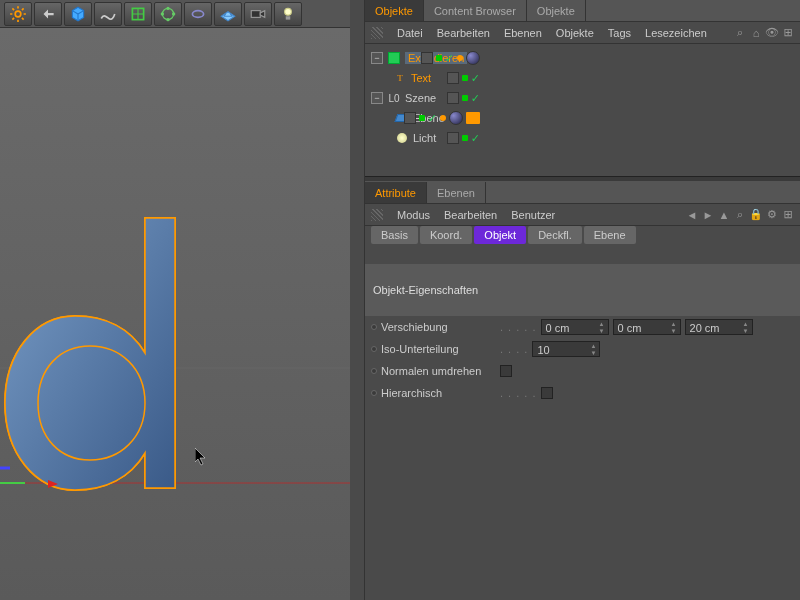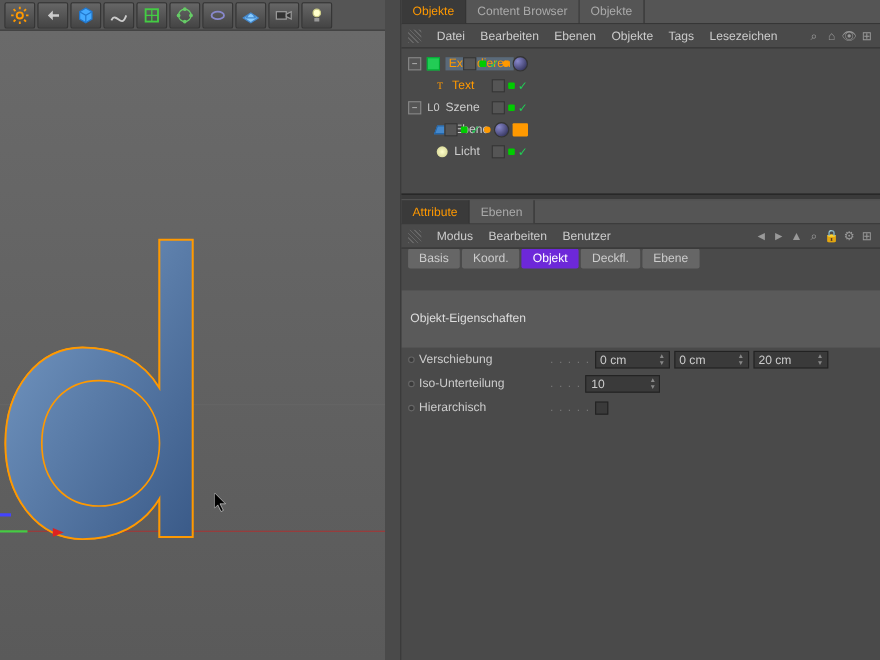--- a/index.html
+++ b/index.html
@@ -299,19 +299,24 @@
         <div class="num-field">
             <span>10</span>
             <div class="spin">
               <div>▲</div>
               <div>▼</div>
             </div>
           </div>
       </div>
       <div class="prop-row">
         <div class="prop-bullet"></div>
+        <span class="prop-label">Normalen umdrehen</span>
+        <div class="chk"></div>
+      </div>
+      <div class="prop-row">
+        <div class="prop-bullet"></div>
         <span class="prop-label">Hierarchisch</span>
         <span class="dots">. . . . .</span>
         <div class="chk"></div>
       </div>
     </div>
   </div>
 </div>
 
 </body></html>

